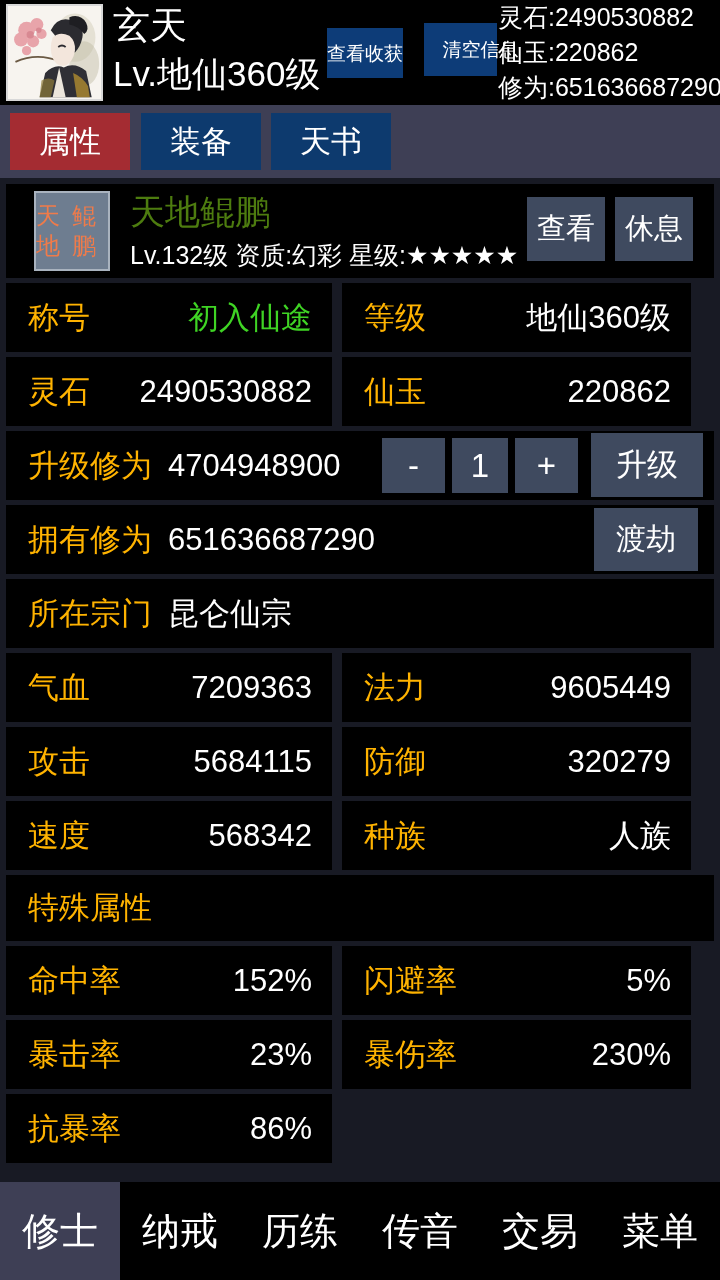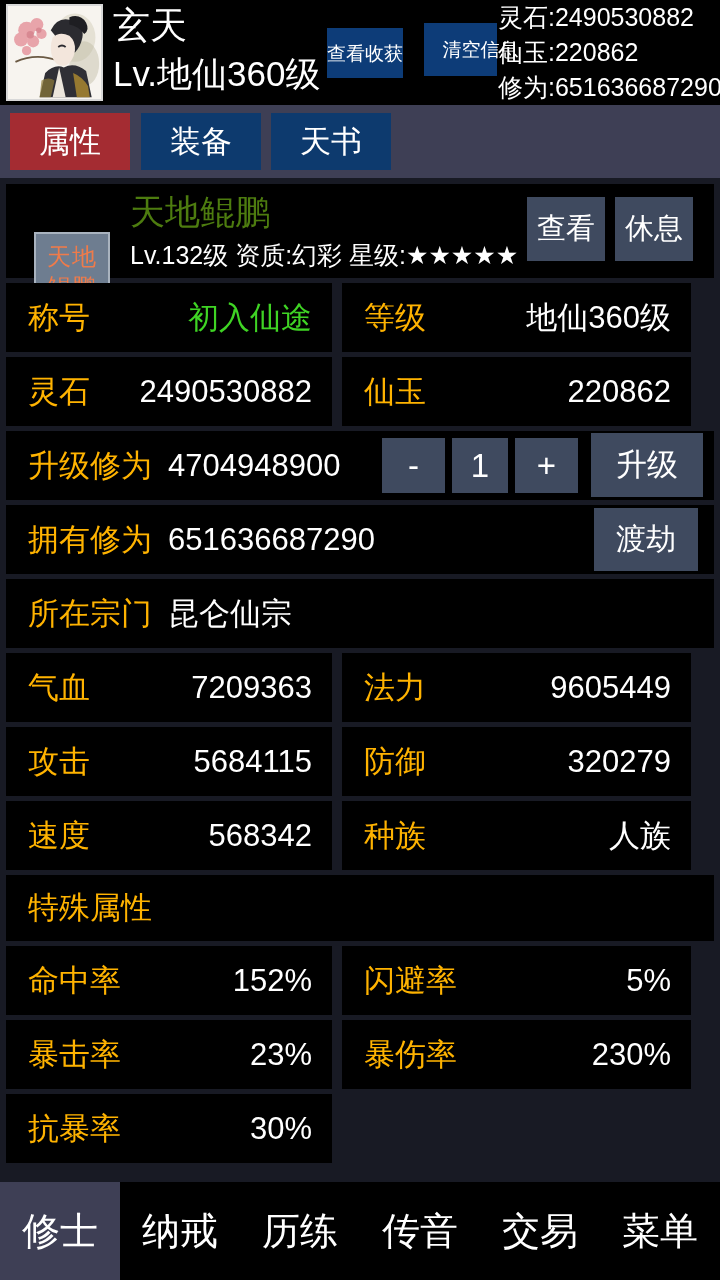--- a/index.html
+++ b/index.html
@@ -103,24 +103,23 @@
     position: relative;
     margin: 6px 6px 0 6px;
     height: 94px;
     background: #000;
   }
   .pet-thumb {
     position: absolute; left: 28px; top: 7px;
     width: 76px; height: 80px;
     background: #6e7d90;
     border: 2px solid #a9b3bf;
-    display: flex; flex-direction: column;
+    display: flex; flex-direction: row;
     align-items: center; justify-content: center;
     line-height: 30px;
-    margin-top: 41px;
   }
   .pet-thumb span {
     color: #ef7b4a; font-size: 24px; letter-spacing: 1px;
   }
   .pet-name {
     position: absolute; left: 124px; top: 4px;
     color: #4d7c0f; font-size: 35px; line-height: 48px;
     white-space: nowrap;
   }
   .pet-sub {
@@ -396,21 +395,21 @@
         </div>
         <div class="cell right">
           <span class="lbl">暴伤率</span>
           <span class="val">230%</span>
         </div>
       </div>
 
       <div class="row">
         <div class="cell left">
           <span class="lbl">抗暴率</span>
-          <span class="val">30%</span>
+          <span class="val">86%</span>
         </div>
         <div class="cell right empty"></div>
       </div>
 
     </div>
   </div>
 
   <div class="bottomnav">
     <div class="nav-item active">修士</div>
     <div class="nav-item">纳戒</div>

